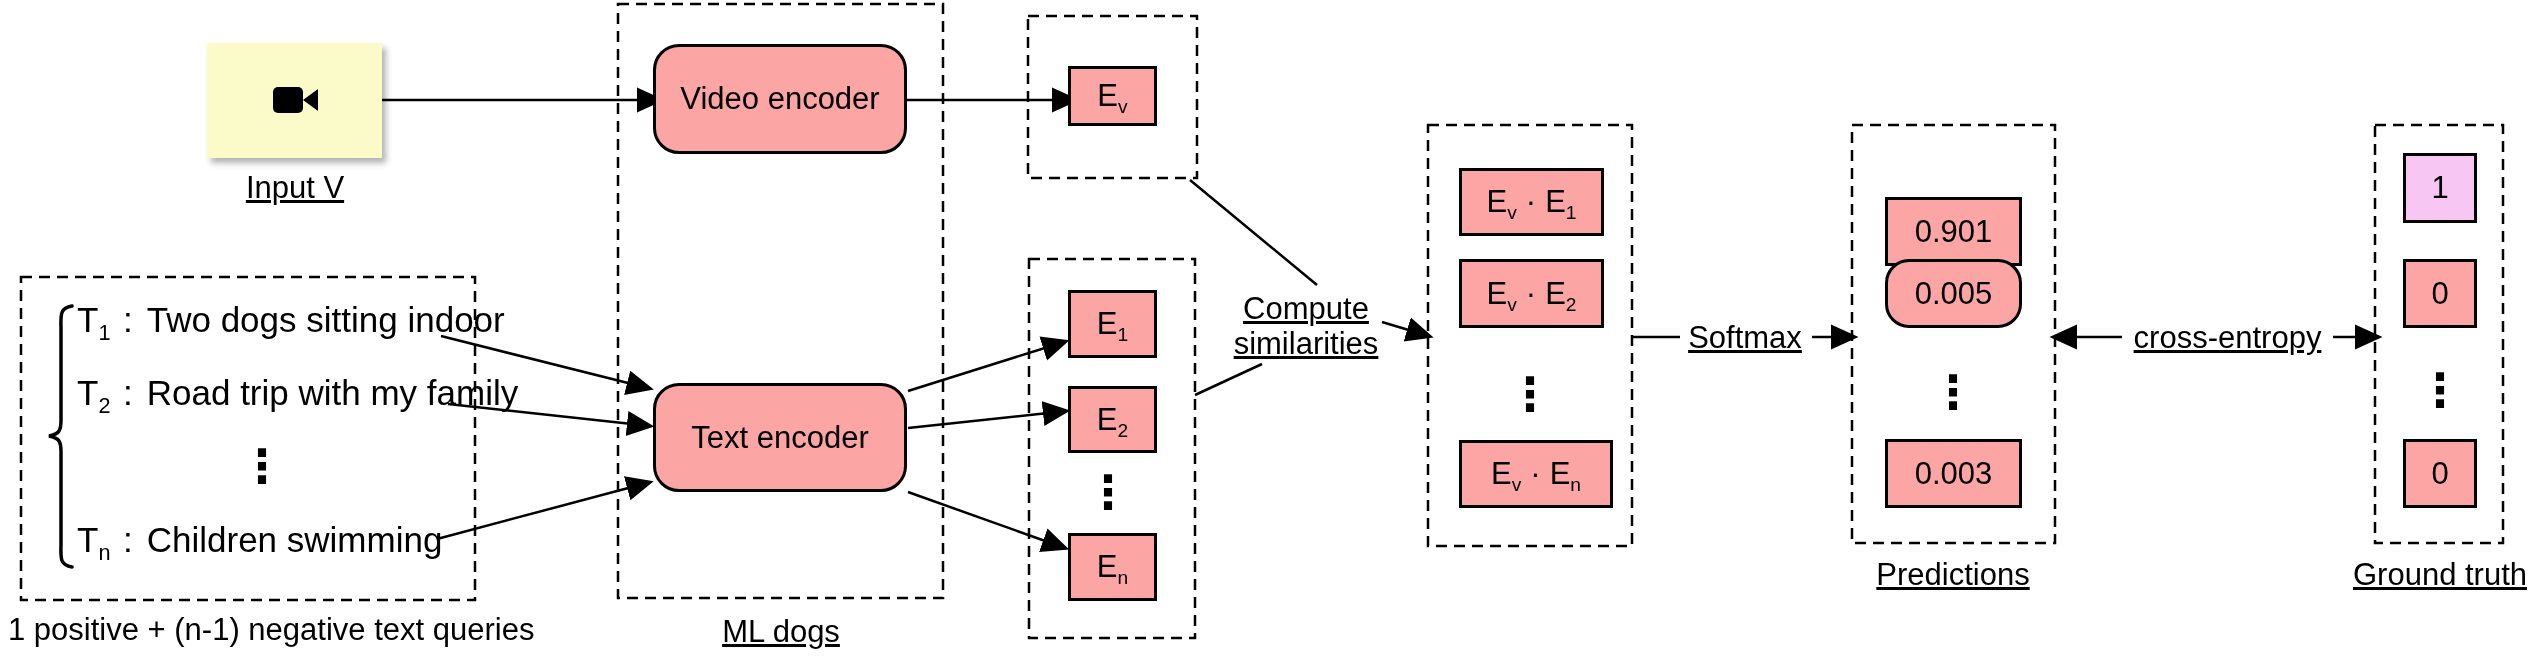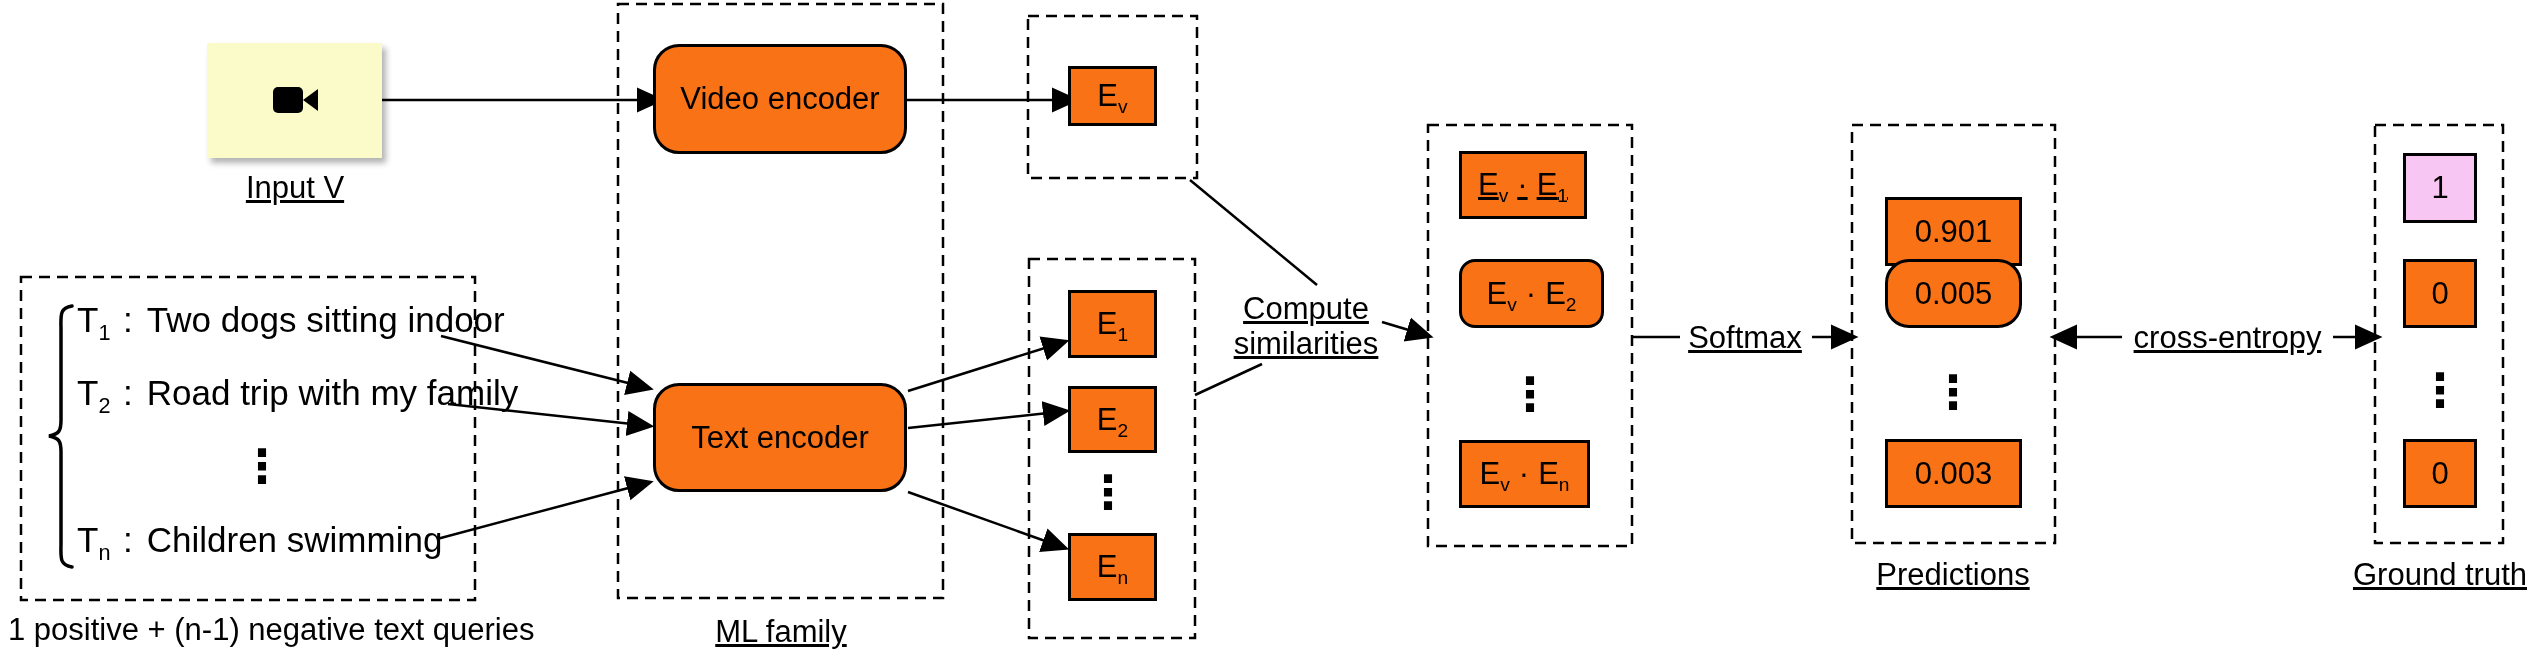--- a/index.html
+++ b/index.html
@@ -13,21 +13,21 @@
   }
   .abs{position:absolute;box-sizing:border-box;}
   .lbl{
     position:absolute;box-sizing:border-box;
     font-size:31px;line-height:36px;color:#000;
     white-space:nowrap;
   }
   .center{display:flex;align-items:center;justify-content:center;text-align:center;text-decoration:underline;}
   .cell{
     position:absolute;box-sizing:border-box;
-    border:3px solid #000;background:#f97316;
+    border:3px solid #000;background:#fca5a5;
     display:flex;align-items:center;justify-content:center;
     font-size:31px;color:#000;white-space:nowrap;
   }
   .enc{border-radius:26px;}
   sub{font-size:0.62em;line-height:0;}
   .dot-sep{margin:0 9px;}
   .vdots{
     position:absolute;box-sizing:border-box;
     font-size:46px;font-weight:700;line-height:56px;
     text-align:center;color:#000;
@@ -110,48 +110,48 @@
   <div class="vdots" style="left:237px;top:438px;width:50px;height:58px;">⋮</div>
   <div class="qrow" style="left:77px;top:522px;">
     <span class="tlab"><span>T</span><sub>n</sub></span>
       <span class="colon">:</span>
       <span>Children swimming</span>
   </div>
   <div class="lbl" style="left:8px;top:612px;">1 positive + (n-1) negative text queries</div>
 
   <div class="cell enc" style="left:653px;top:44px;width:254px;height:110px;">Video encoder</div>
   <div class="cell enc" style="left:653px;top:383px;width:254px;height:109px;">Text encoder</div>
-  <div class="lbl center" style="left:681px;top:614px;width:200px;">ML family</div>
+  <div class="lbl center" style="left:681px;top:614px;width:200px;">ML dogs</div>
 
   <div class="cell" style="left:1068px;top:66px;width:89px;height:60px;">
     <span><span>E</span><sub>v</sub></span>
   </div>
   <div class="cell" style="left:1068px;top:290px;width:89px;height:68px;">
     <span><span>E</span><sub>1</sub></span>
   </div>
   <div class="cell" style="left:1068px;top:376px;width:89px;height:67px;margin-top:10px;">
     <span><span>E</span><sub>2</sub></span>
   </div>
   <div class="vdots" style="left:1083px;top:464px;width:50px;height:56px;">⋮</div>
   <div class="cell" style="left:1068px;top:533px;width:89px;height:68px;">
     <span><span>E</span><sub>n</sub></span>
   </div>
 
   <div class="lbl center" style="left:1206px;top:291px;width:200px;line-height:35px;white-space:normal;">
     <span><span>Compute</span><br><span>similarities</span></span>
   </div>
 
-  <div class="cell" style="left:1459px;top:151px;width:128px;height:68px;text-decoration:underline;">
+  <div class="cell" style="left:1459px;top:168px;width:145px;height:68px;">
     <span><span>E</span><sub>v</sub><span class="dot-sep">·</span><span>E</span><sub>1</sub></span>
   </div>
-  <div class="cell" style="left:1459px;top:259px;width:145px;height:69px;border-radius:16px;">
+  <div class="cell" style="left:1459px;top:259px;width:145px;height:69px;">
     <span><span>E</span><sub>v</sub><span class="dot-sep">·</span><span>E</span><sub>2</sub></span>
   </div>
   <div class="vdots" style="left:1505px;top:366px;width:50px;height:56px;">⋮</div>
-  <div class="cell" style="left:1459px;top:440px;width:131px;height:68px;">
+  <div class="cell" style="left:1459px;top:440px;width:154px;height:68px;">
     <span><span>E</span><sub>v</sub><span class="dot-sep">·</span><span>E</span><sub>n</sub></span>
   </div>
 
   <div class="lbl center" style="left:1675px;top:320px;width:140px;">Softmax</div>
 
   <div class="cell" style="left:1885px;top:154px;width:137px;height:69px;margin-top:43px;">0.901</div>
   <div class="cell" style="left:1885px;top:259px;width:137px;height:69px;border-radius:24px;">0.005</div>
   <div class="vdots" style="left:1928px;top:364px;width:50px;height:56px;">⋮</div>
   <div class="cell" style="left:1885px;top:439px;width:137px;height:69px;">0.003</div>
   <div class="lbl center" style="left:1853px;top:557px;width:200px;">Predictions</div>

